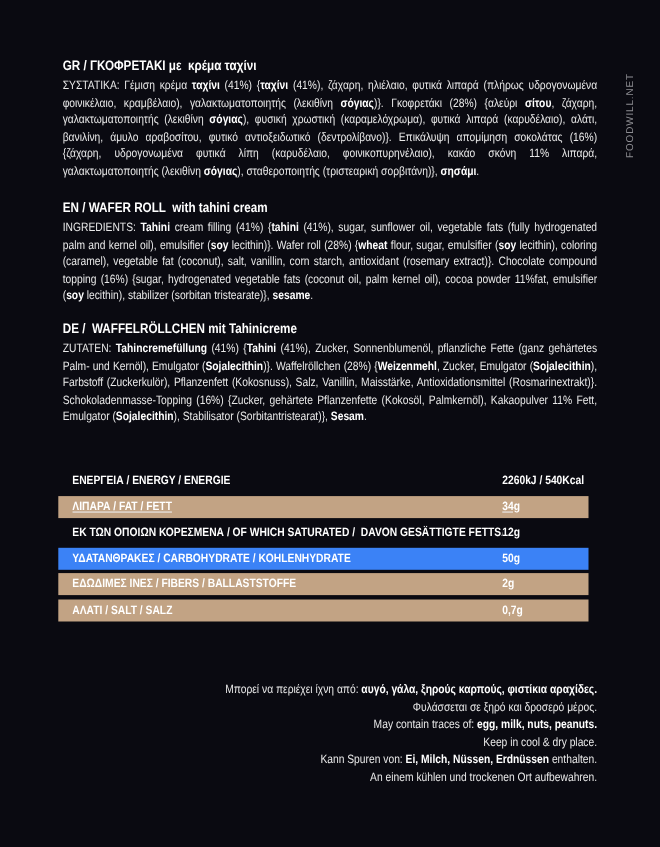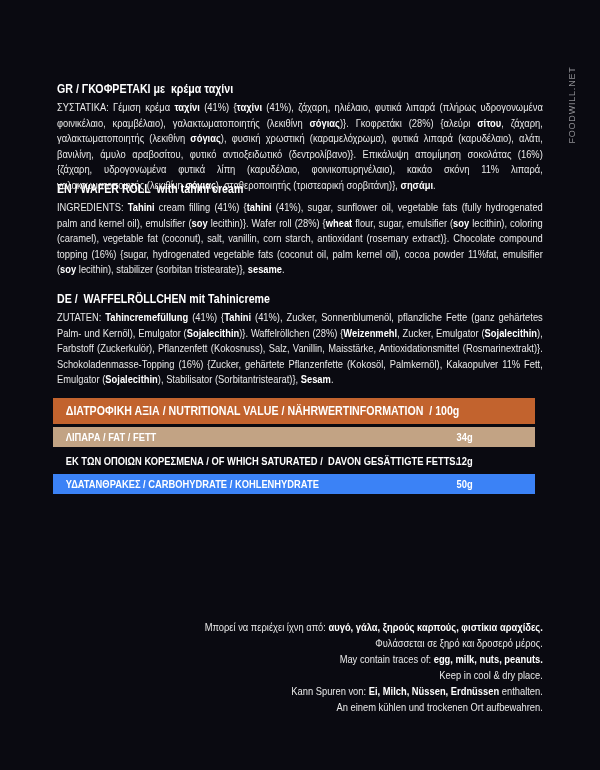--- a/index.html
+++ b/index.html
@@ -60,62 +60,77 @@
     white-space:nowrap;
   }
 </style>
 </head>
 <body>
 
 <div class="page">
 
   <div class="watermark">FOODWILL.NET</div>
 
-  <div class="sec" style="top:53px;margin-top:29px;">
+  <div class="sec" style="top:53px;">
     <div class="condense">
       <div class="sec-heading">GR / ΓΚΟΦΡΕΤΑΚΙ με  κρέμα ταχίνι</div>
       <p class="sec-body"><span>ΣΥΣΤΑΤΙΚΑ: Γέμιση κρέμα </span><span class="b">ταχίνι</span><span> (41%) {</span><span class="b">ταχίνι</span><span> (41%), ζάχαρη, ηλιέλαιο, φυτικά λιπαρά (πλήρως υδρογονωμένα φοινικέλαιο, κραμβέλαιο), γαλακτωματοποιητής (λεκιθίνη </span><span class="b">σόγιας</span><span>)}. Γκοφρετάκι (28%) {αλεύρι </span><span class="b">σίτου</span><span>, ζάχαρη, γαλακτωματοποιητής (λεκιθίνη </span><span class="b">σόγιας</span><span>), φυσική χρωστική (καραμελόχρωμα), φυτικά λιπαρά (καρυδέλαιο), αλάτι, βανιλίνη, άμυλο αραβοσίτου, φυτικό αντιοξειδωτικό (δεντρολίβανο)}. Επικάλυψη απομίμηση σοκολάτας (16%) {ζάχαρη, υδρογονωμένα φυτικά λίπη (καρυδέλαιο, φοινικοπυρηνέλαιο), κακάο σκόνη 11% λιπαρά, γαλακτωματοποιητής (λεκιθίνη </span><span class="b">σόγιας</span><span>), σταθεροποιητής (τριστεαρική σορβιτάνη)}, </span><span class="b">σησάμι</span><span>.</span></p>
     </div>
   </div>
 
   <div class="sec" style="top:182px;">
     <div class="condense">
       <div class="sec-heading">EN / WAFER ROLL  with tahini cream</div>
       <p class="sec-body"><span>INGREDIENTS: </span><span class="b">Tahini</span><span> cream filling (41%) {</span><span class="b">tahini</span><span> (41%), sugar, sunflower oil, vegetable fats (fully hydrogenated palm and kernel oil), emulsifier (</span><span class="b">soy</span><span> lecithin)}. Wafer roll (28%) {</span><span class="b">wheat</span><span> flour, sugar, emulsifier (</span><span class="b">soy</span><span> lecithin), coloring (caramel), vegetable fat (coconut), salt, vanillin, corn starch, antioxidant (rosemary extract)}. Chocolate compound topping (16%) {sugar, hydrogenated vegetable fats (coconut oil, palm kernel oil), cocoa powder 11%fat, emulsifier (</span><span class="b">soy</span><span> lecithin), stabilizer (sorbitan tristearate)}, </span><span class="b">sesame</span><span>.</span></p>
     </div>
   </div>
 
   <div class="sec" style="top:292px;">
     <div class="condense">
       <div class="sec-heading">DE /  WAFFELRÖLLCHEN mit Tahinicreme</div>
       <p class="sec-body"><span>ZUTATEN: </span><span class="b">Tahincremefüllung</span><span> (41%) {</span><span class="b">Tahini</span><span> (41%), Zucker, Sonnenblumenöl, pflanzliche Fette (ganz gehärtetes Palm- und Kernöl), Emulgator (</span><span class="b">Sojalecithin</span><span>)}. Waffelröllchen (28%) {</span><span class="b">Weizenmehl</span><span>, Zucker, Emulgator (</span><span class="b">Sojalecithin</span><span>), Farbstoff (Zuckerkulör), Pflanzenfett (Kokosnuss), Salz, Vanillin, Maisstärke, Antioxidationsmittel (Rosmarinextrakt)}. Schokoladenmasse-Topping (16%) {Zucker, gehärtete Pflanzenfette (Kokosöl, Palmkernöl), Kakaopulver 11% Fett, Emulgator (</span><span class="b">Sojalecithin</span><span>), Stabilisator (Sorbitantristearat)}, </span><span class="b">Sesam</span><span>.</span></p>
     </div>
   </div>
 
-  <div class="nutri-header" style="background:#c2632e;">
-    <div class="nutri-header-in condense">ΔΙΑΤΡΟΦΙΚΗ ΑΞΙΑ / NUTRITIONAL VALUE / NÄHRWERTINFORMATION  / 100g</div>
-  </div>
 
   <div class="nutri-rows">
-    <div class="nrow" style="background:#c2a384;">
+    <div class="nrow">
+      <div class="nrow-in condense">
+        <span class="nlabel">ΕΝΕΡΓΕΙΑ / ENERGY / ENERGIE</span>
+        <span class="nvalue">2260kJ / 540Kcal</span>
+      </div>
+    </div>
+    <div class="nrow" style="background:#c2a384;text-decoration:underline;">
       <div class="nrow-in condense">
         <span class="nlabel">ΛΙΠΑΡΑ / FAT / FETT</span>
         <span class="nvalue">34g</span>
       </div>
     </div>
     <div class="nrow">
       <div class="nrow-in condense">
         <span class="nlabel">ΕΚ ΤΩΝ ΟΠΟΙΩΝ ΚΟΡΕΣΜΕΝΑ / OF WHICH SATURATED /  DAVON GESÄTTIGTE FETTSÄUREN</span>
         <span class="nvalue">12g</span>
       </div>
     </div>
     <div class="nrow" style="background:#3b82f6;">
       <div class="nrow-in condense">
         <span class="nlabel">ΥΔΑΤΑΝΘΡΑΚΕΣ / CARBOHYDRATE / KOHLENHYDRATE</span>
         <span class="nvalue">50g</span>
+      </div>
+    </div>
+    <div class="nrow" style="background:#c2a384;">
+      <div class="nrow-in condense">
+        <span class="nlabel">ΕΔΩΔΙΜΕΣ ΙΝΕΣ / FIBERS / BALLASTSTOFFE</span>
+        <span class="nvalue">2g</span>
+      </div>
+    </div>
+    <div class="nrow" style="background:#c2a384;">
+      <div class="nrow-in condense">
+        <span class="nlabel">ΑΛΑΤΙ / SALT / SALZ</span>
+        <span class="nvalue">0,7g</span>
       </div>
     </div>
   </div>
 
   <div class="footer">
     <div class="condense">
       <p><span>Μπορεί να περιέχει ίχνη από: </span><span class="b">αυγό, γάλα, ξηρούς καρπούς, φιστίκια αραχίδες.</span></p>
       <p><span>Φυλάσσεται σε ξηρό και δροσερό μέρος.</span></p>
       <p><span>May contain traces of: </span><span class="b">egg, milk, nuts, peanuts.</span></p>
       <p><span>Keep in cool &amp; dry place.</span></p>

